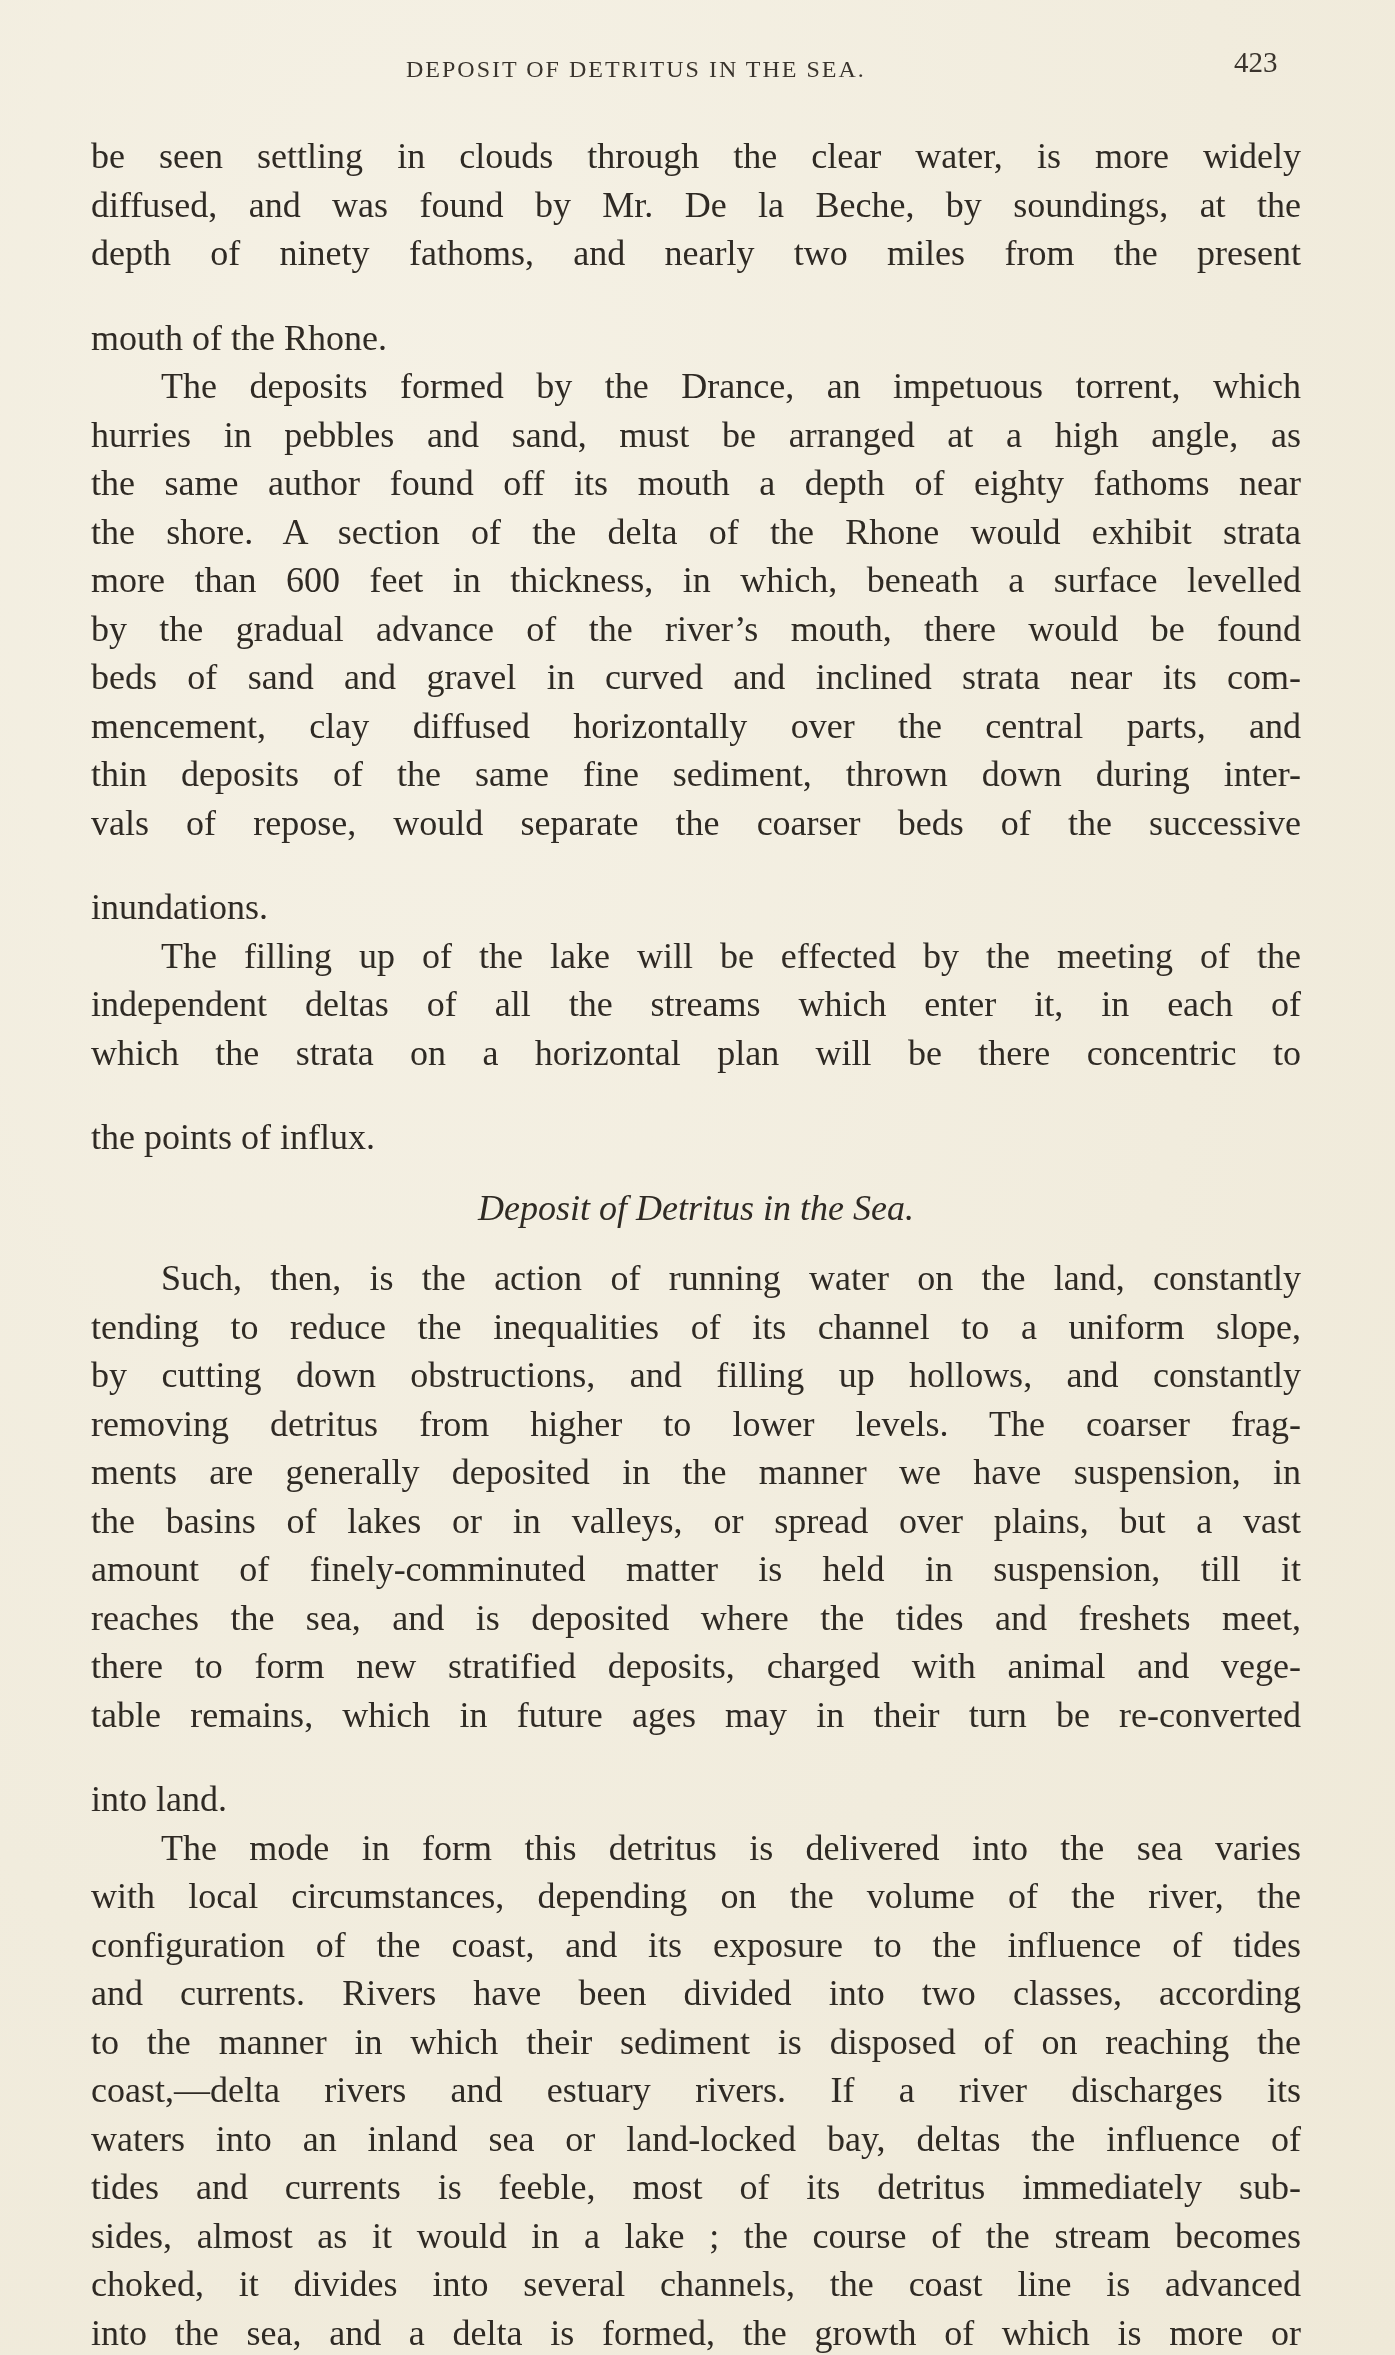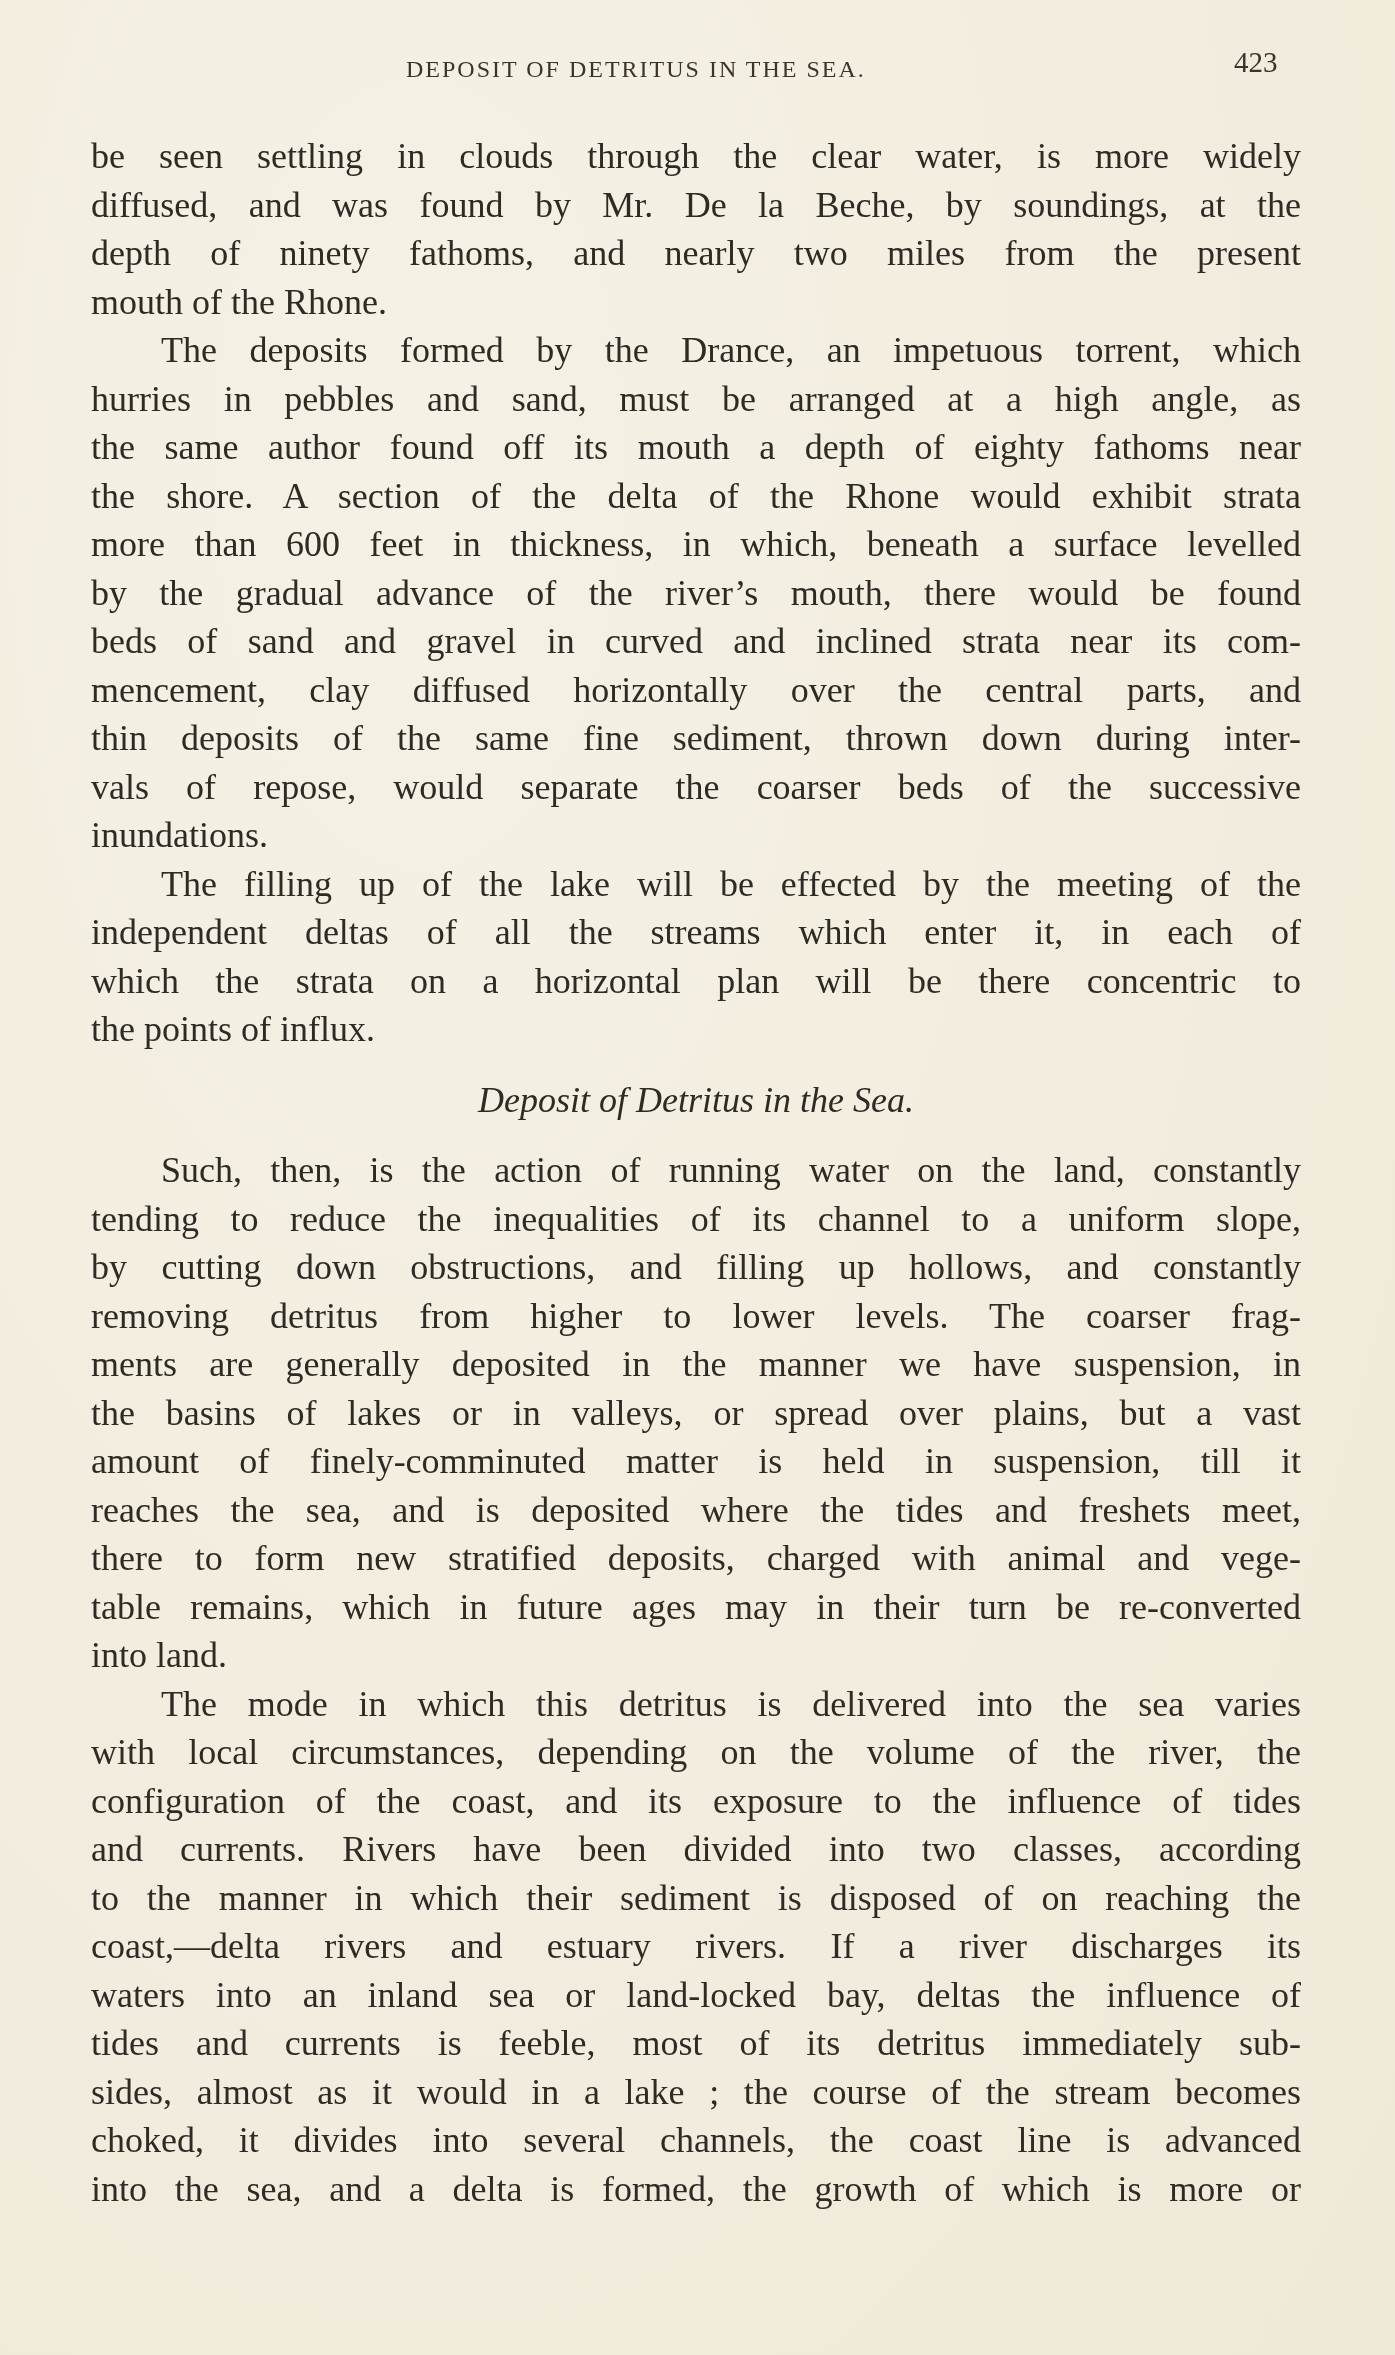--- a/index.html
+++ b/index.html
@@ -41,21 +41,21 @@
     display: block;
     font-family: "Liberation Serif", serif;
     font-size: 36px;
     line-height: 48.5px;
     height: 48.5px;
     text-align: justify;
     text-align-last: justify;
     white-space: nowrap;
     overflow: visible;
   }
-  .line.last { text-align-last: left; }
+  .line.last { text-align-last: left; margin-top: 36px; }
   .line.indent { padding-left: 70px; }
   .line-inner { display: inline-block; width: 100%; text-align: justify; text-align-last: justify; white-space: normal; }
   .line.last .line-inner { text-align-last: left; }
   .section-heading {
     display: block;
     text-align: center;
     font-style: italic;
     font-size: 36px;
     line-height: 48.5px;
     font-family: "Liberation Serif", serif;
@@ -109,21 +109,21 @@
       <span class="line"><span class="line-inner">ments are generally deposited in the manner we have suspension, in</span></span>
       <span class="line"><span class="line-inner">the basins of lakes or in valleys, or spread over plains, but a vast</span></span>
       <span class="line"><span class="line-inner">amount of finely-comminuted matter is held in suspension, till it</span></span>
       <span class="line"><span class="line-inner">reaches the sea, and is deposited where the tides and freshets meet,</span></span>
       <span class="line"><span class="line-inner">there to form new stratified deposits, charged with animal and vege-</span></span>
       <span class="line"><span class="line-inner">table remains, which in future ages may in their turn be re-converted</span></span>
       <span class="line last"><span class="line-inner">into land.</span></span>
     </div>
 
     <div class="paragraph">
-      <span class="line indent"><span class="line-inner">The mode in which this detritus is delivered into the sea varies</span></span>
+      <span class="line indent"><span class="line-inner">The mode in form this detritus is delivered into the sea varies</span></span>
       <span class="line"><span class="line-inner">with local circumstances, depending on the volume of the river, the</span></span>
       <span class="line"><span class="line-inner">configuration of the coast, and its exposure to the influence of tides</span></span>
       <span class="line"><span class="line-inner">and currents.  Rivers have been divided into two classes, according</span></span>
       <span class="line"><span class="line-inner">to the manner in which their sediment is disposed of on reaching the</span></span>
       <span class="line"><span class="line-inner">coast,—delta rivers and estuary rivers.  If a river discharges its</span></span>
       <span class="line"><span class="line-inner">waters into an inland sea or land-locked bay, deltas the influence of</span></span>
       <span class="line"><span class="line-inner">tides and currents is feeble, most of its detritus immediately sub-</span></span>
       <span class="line"><span class="line-inner">sides, almost as it would in a lake ; the course of the stream becomes</span></span>
       <span class="line"><span class="line-inner">choked, it divides into several channels, the coast line is advanced</span></span>
       <span class="line"><span class="line-inner">into the sea, and a delta is formed, the growth of which is more or</span></span>

